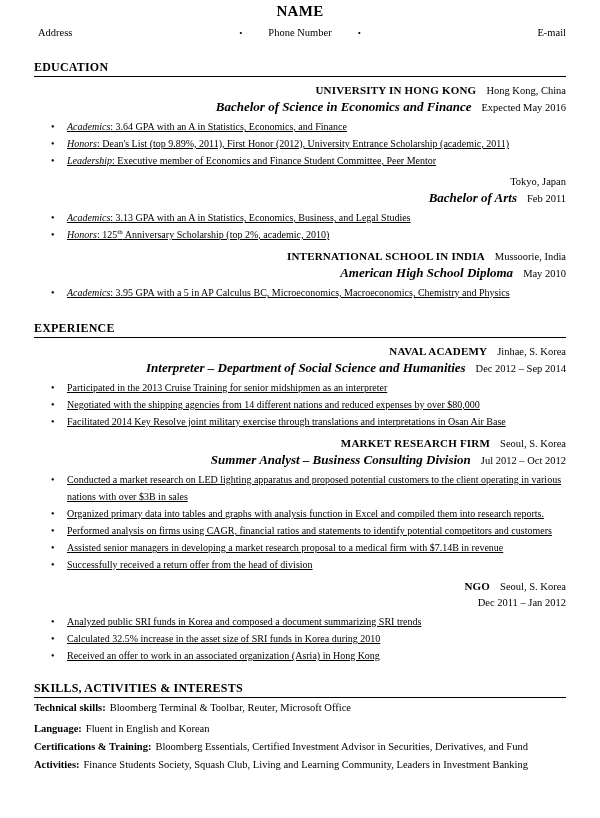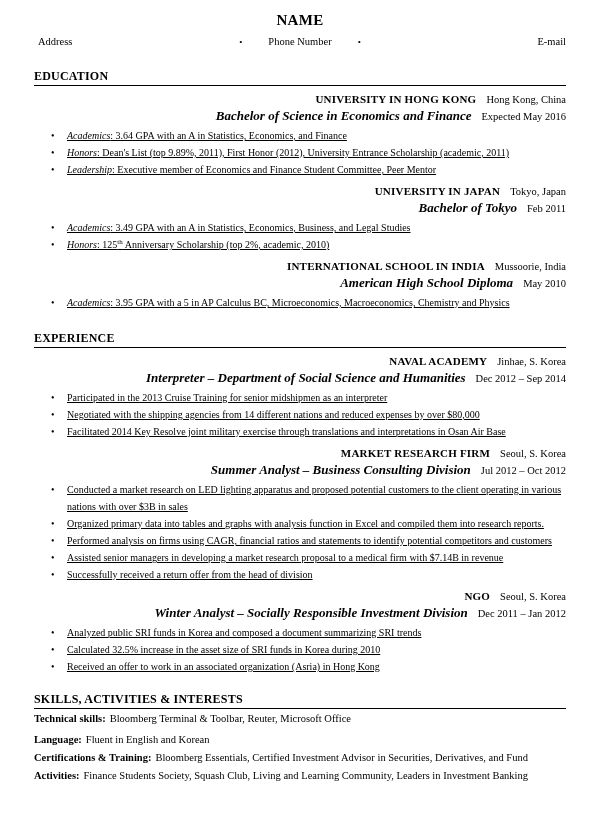--- a/index.html
+++ b/index.html
@@ -2,21 +2,21 @@
 <html><head>
 <meta charset="utf-8">
 <style>
   * { margin:0; padding:0; box-sizing:border-box; }
   html, body { background:#fff; }
   body {
     width:600px; height:818px; overflow:hidden;
     font-family:"Liberation Serif", serif;
     color:#000; font-size:10.5px;
   }
-  .page { padding:12px 34px 0 34px; }
+  .page { padding:3px 34px 0 34px; }
 
   .name { text-align:center; font-size:15px; font-weight:bold; letter-spacing:.3px; line-height:17px; }
 
   .contact { display:grid; grid-template-columns:1fr auto 1fr; align-items:center; margin-top:6px; line-height:14px; }
   .contact-left  { text-align:left; padding-left:4px; }
   .contact-right { text-align:right; }
   .contact-center { display:flex; align-items:center; gap:26px; }
   .sep { font-size:9px; }
 
   .section { margin-top:20px; }
@@ -72,29 +72,28 @@
       </div>
       <ul class="bullets">
         <li><span class="blbl">Academics</span><span>: 3.64 GPA with an A in Statistics, Economics, and Finance</span></li>
         <li><span class="blbl">Honors</span><span>: Dean's List (top 9.89%, 2011), First Honor (2012), University Entrance Scholarship (academic, 2011)</span></li>
         <li><span class="blbl">Leadership</span><span>: Executive member of Economics and Finance Student Committee, Peer Mentor</span></li>
       </ul>
     </div>
 
     <div class="entry">
       <div class="row">
-        <span class="org">UNIVERSITY IN JAPAN</span>
         <span class="loc">Tokyo, Japan</span>
       </div>
       <div class="row">
-        <span class="role">Bachelor of Tokyo</span>
+        <span class="role">Bachelor of Arts</span>
         <span class="date">Feb 2011</span>
       </div>
       <ul class="bullets">
-        <li><span class="blbl">Academics</span><span>: 3.49 GPA with an A in Statistics, Economics, Business, and Legal Studies</span></li>
+        <li><span class="blbl">Academics</span><span>: 3.13 GPA with an A in Statistics, Economics, Business, and Legal Studies</span></li>
         <li><span class="blbl">Honors</span><span>: 125</span><sup>th</sup><span> Anniversary Scholarship (top 2%, academic, 2010)</span></li>
       </ul>
     </div>
 
     <div class="entry">
       <div class="row">
         <span class="org">INTERNATIONAL SCHOOL IN INDIA</span>
         <span class="loc">Mussoorie, India</span>
       </div>
       <div class="row">
@@ -143,21 +142,20 @@
         <li>Successfully received a return offer from the head of division</li>
       </ul>
     </div>
 
     <div class="entry">
       <div class="row">
         <span class="org">NGO</span>
         <span class="loc">Seoul, S. Korea</span>
       </div>
       <div class="row">
-        <span class="role">Winter Analyst – Socially Responsible Investment Division</span>
         <span class="date">Dec 2011 – Jan 2012</span>
       </div>
       <ul class="bullets">
         <li>Analyzed public SRI funds in Korea and composed a document summarizing SRI trends</li>
         <li>Calculated 32.5% increase in the asset size of SRI funds in Korea during 2010</li>
         <li>Received an offer to work in an associated organization (Asria) in Hong Kong</li>
       </ul>
     </div>
   </div>
 

